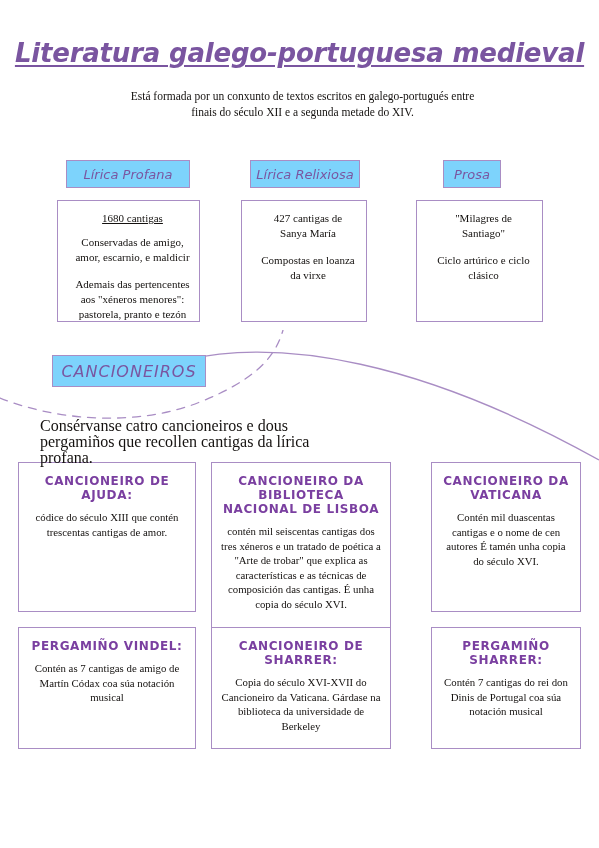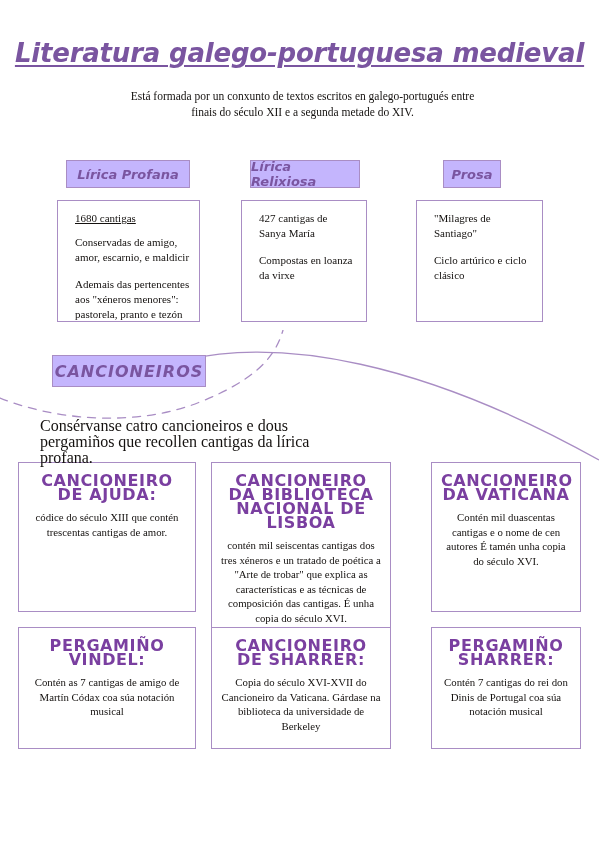--- a/index.html
+++ b/index.html
@@ -43,38 +43,38 @@
     text-align: center;
     font-size: 11.5px;
     line-height: 16px;
     color: #14110f;
   }
 
   
   .tag-box {
     position: absolute;
     border: 1.4px solid #a98dc4;
-    background: #c4b5fd;
+    background: #7dd3fc;
     display: flex;
     align-items: center;
     justify-content: center;
     font-family: "DejaVu Sans", sans-serif;
-    font-weight: bold;
+    font-weight: normal;
     font-style: italic;
     color: #7a55a0;
     font-size: 13px;
     box-sizing: border-box;
   }
   .content-box {
     position: absolute;
     border: 1.4px solid #a98dc4;
     background: #ffffff;
     box-sizing: border-box;
     padding: 10px 9px 8px 17px;
-    text-align: left;
+    text-align: center;
     font-size: 11px;
     line-height: 15px;
     color: #14110f;
   }
   .content-box p { margin: 0; }
   .content-box p + p { margin-top: 12px; }
   .underlined { text-decoration: underline; text-decoration-thickness: 1px; }
 
   
   #tag-lirica-profana   { left: 66px;  top: 160px; width: 124px; height: 28px; }
@@ -120,21 +120,21 @@
     box-sizing: border-box;
     padding: 11px 9px 8px 9px;
     text-align: center;
     font-size: 10.8px;
     line-height: 14.5px;
     color: #14110f;
   }
   .card-title {
     font-family: "DejaVu Sans", sans-serif;
     font-weight: bold;
-    font-size: 16px;
+    font-size: 12px;
     letter-spacing: 0.6px;
     color: #7a3fa0;
     margin: 0 0 8px 0;
     line-height: 14px;
   }
   .card-body { margin: 0; }
 
   #card-ajuda     { left: 18px;  top: 462px; width: 178px; height: 150px; }
   #card-lisboa    { left: 211px; top: 462px; width: 180px; height: 178px; }
   #card-vaticana  { left: 431px; top: 462px; width: 150px; height: 150px; }

